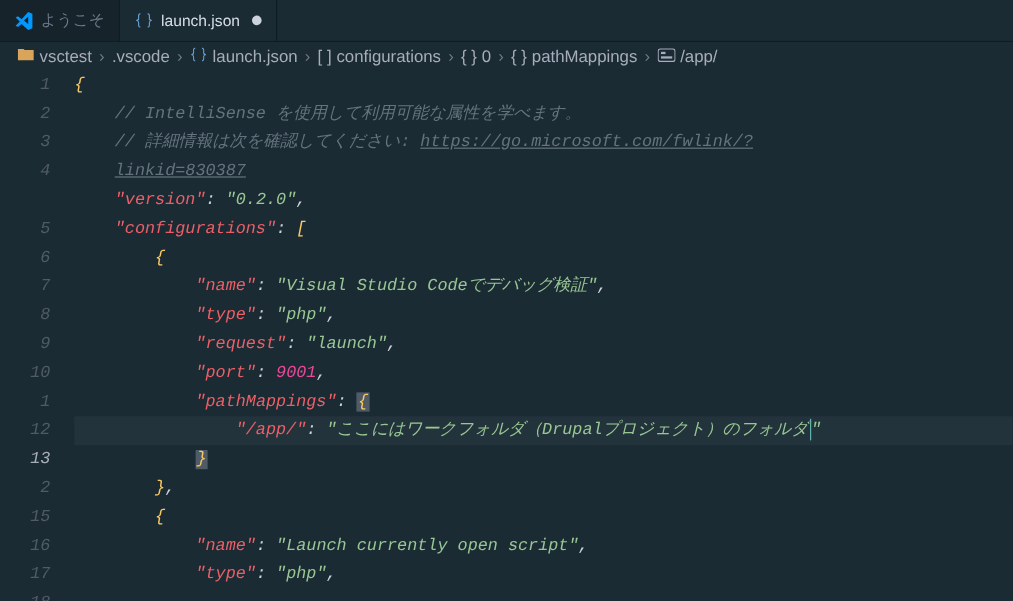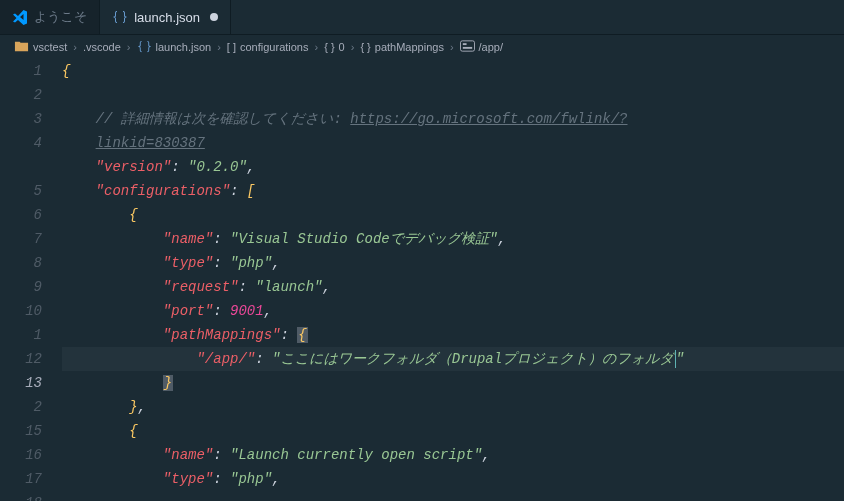--- a/index.html
+++ b/index.html
@@ -40,21 +40,21 @@
 .dot-modified {
   width: 8px; height: 8px; border-radius: 50%; background: #cdd3de; margin-left: 4px;
 }
 .breadcrumb {
   display: flex;
   align-items: center;
   height: 24px;
   padding: 0 14px;
   background: #1b2b34;
   gap: 4px;
-  font-size: 11px;
+  font-size: 14px;
   font-family: "Segoe UI", sans-serif;
   color: #a7adba;
 }
 .bc-chevron { color: #6c7a89; margin: 0 2px; }
 .bc-item { display: flex; align-items: center; gap: 4px; cursor: pointer; }
 .editor {
   display: flex;
   height: calc(100% - 59px);
   position: relative;
 }
@@ -178,21 +178,21 @@
     <div class="ln">12</div>
     <div class="ln active">13</div>
     <div class="ln">2</div>
     <div class="ln">15</div>
     <div class="ln">16</div>
     <div class="ln">17</div>
     <div class="ln">18</div>
   </div>
   <div class="code">
     <div class="line"><span class="brk">{</span></div>
-    <div class="line"><span class="ind-guide">    </span></div>
+    <div class="line"><span class="ind-guide">    </span><span class="cm">// IntelliSense を使用して利用可能な属性を学べます。</span></div>
     <div class="line"><span class="ind-guide">    </span><span class="cm">// 詳細情報は次を確認してください: </span><span class="cm-link">https://go.microsoft.com/fwlink/?</span></div>
     <div class="line"><span class="ind-guide">    </span><span class="cm-link">linkid=830387</span></div>
     <div class="line"><span class="ind-guide">    </span><span class="key">"version"</span><span class="colon-white">: </span><span class="str">"0.2.0"</span><span class="pun">,</span></div>
     <div class="line"><span class="ind-guide">    </span><span class="key">"configurations"</span><span class="colon-white">: </span><span class="brk">[</span></div>
     <div class="line"><span class="ind-guide">        </span><span class="brk">{</span></div>
     <div class="line"><span class="ind-guide">            </span><span class="key">"name"</span><span class="colon-white">: </span><span class="str">"Visual Studio Codeでデバッグ検証"</span><span class="pun">,</span></div>
     <div class="line"><span class="ind-guide">            </span><span class="key">"type"</span><span class="colon-white">: </span><span class="str">"php"</span><span class="pun">,</span></div>
     <div class="line"><span class="ind-guide">            </span><span class="key">"request"</span><span class="colon-white">: </span><span class="str">"launch"</span><span class="pun">,</span></div>
     <div class="line"><span class="ind-guide">            </span><span class="key">"port"</span><span class="colon-white">: </span><span class="num">9001</span><span class="pun">,</span></div>
     <div class="line"><span class="ind-guide">            </span><span class="key">"pathMappings"</span><span class="colon-white">: </span><span class="brk brace-hl">{</span></div>

